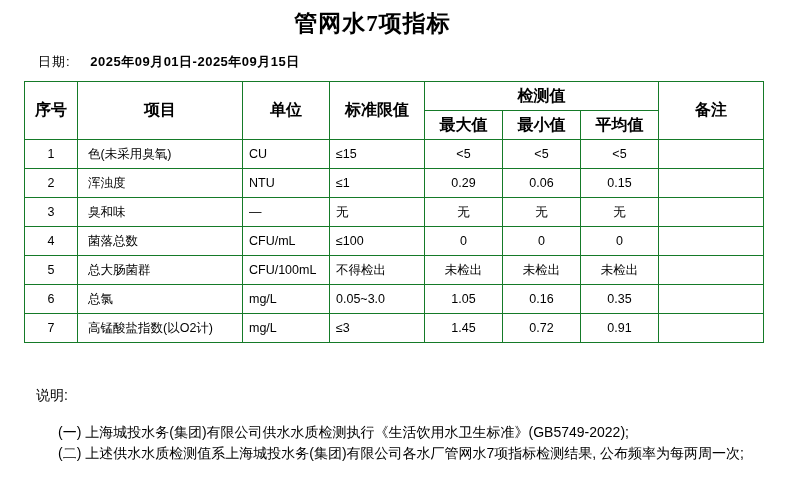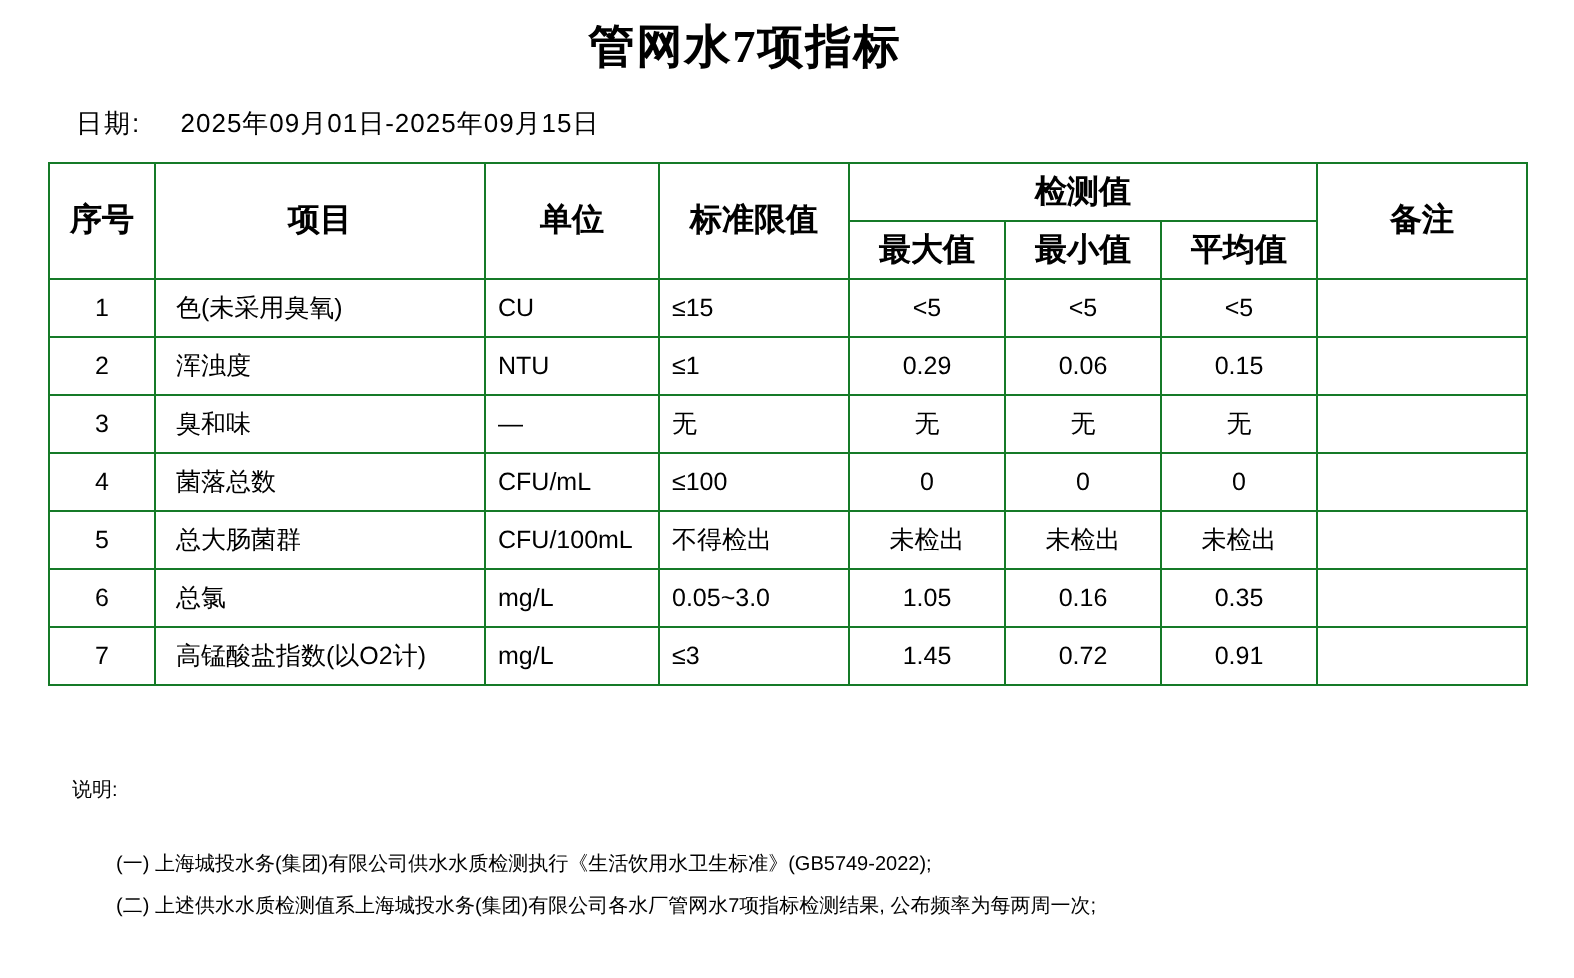--- a/index.html
+++ b/index.html
@@ -32,20 +32,21 @@
     font-size: 13px;
   }
   .date-label {
     display: inline-block;
     letter-spacing: 1px;
   }
   .date-value {
     display: inline-block;
     margin-left: 16px;
     letter-spacing: 0.5px;
+    font-weight: bold;
   }
   table.report {
     border-collapse: collapse;
     margin-left: 24px;
     width: 740px;
     table-layout: fixed;
     font-size: 12.5px;
   }
   table.report th,
   table.report td {
@@ -61,21 +62,21 @@
   }
   .c-seq    { width: 52px;  text-align: center; }
   .c-item   { width: 164px; text-align: left; padding-left: 10px !important; }
   .c-unit   { width: 86px;  text-align: left; padding-left: 6px !important; }
   .c-limit  { width: 94px;  text-align: left; padding-left: 6px !important; }
   .c-val    { width: 96px;  text-align: center; }
   .c-remark { width: 104px; text-align: center; }
   .th-item, .th-unit, .th-limit { text-align: center !important; padding-left: 0 !important; }
   .notes {
     margin: 42px 0 0 36px;
-    font-size: 10px;
+    font-size: 14px;
     line-height: 21px;
   }
   .notes .note-title {
     margin-bottom: 16px;
   }
   .notes p {
     margin: 0;
     text-indent: 0;
   }
   .notes .indent {

